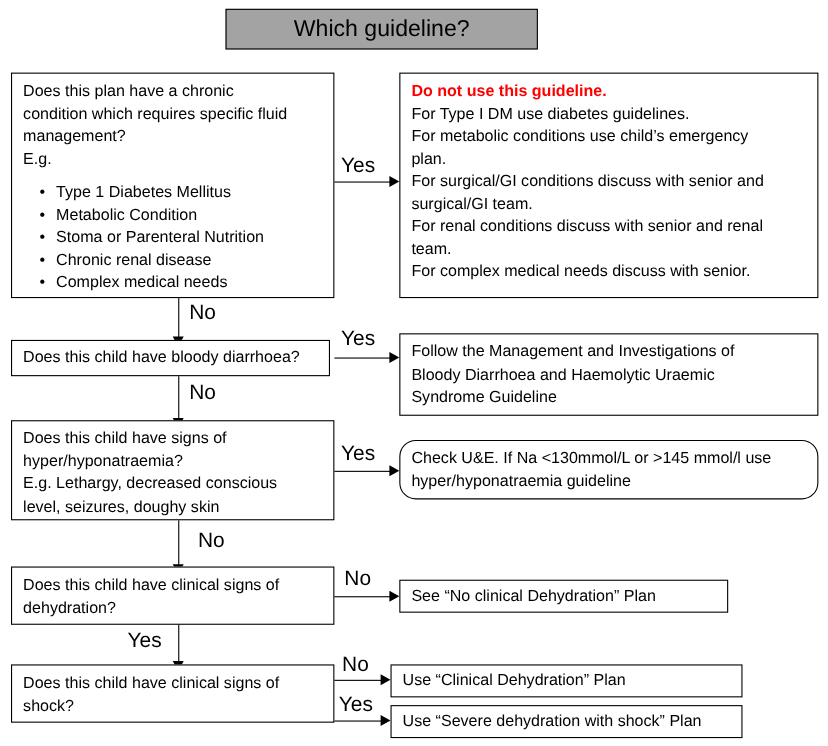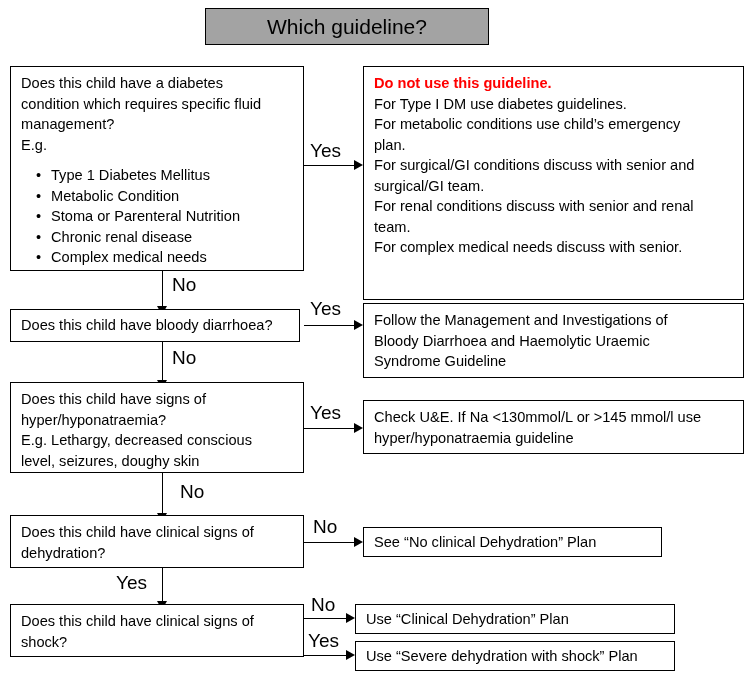--- a/index.html
+++ b/index.html
@@ -96,34 +96,34 @@
 </head>
 <body>
 
 <div id="canvas">
 
   <div class="title-box" style="left:205px; top:8px; width:284px; height:37px;">
     <span>Which guideline?</span>
   </div>
 
   <div class="box" style="left:10px; top:66px; width:294px; height:205px;">
-    <span class="line-text">Does this child have a diabetes</span>
+    <span class="line-text">Does this plan have a chronic</span>
     <span class="line-text">condition which requires specific fluid</span>
     <span class="line-text">management?</span>
     <span class="line-text">E.g.</span>
     <ul class="bullets">
       <li>Type 1 Diabetes Mellitus</li>
       <li>Metabolic Condition</li>
       <li>Stoma or Parenteral Nutrition</li>
       <li>Chronic renal disease</li>
       <li>Complex medical needs</li>
     </ul>
   </div>
 
-  <div class="box" style="left:363px; top:66px; width:381px; height:234px;">
+  <div class="box" style="left:363px; top:66px; width:381px; height:205px;">
     <span class="warn">Do not use this guideline.</span>
     <span class="line-text">For Type I DM use diabetes guidelines.</span>
     <span class="line-text">For metabolic conditions use child’s emergency</span>
     <span class="line-text">plan.</span>
     <span class="line-text">For surgical/GI conditions discuss with senior and</span>
     <span class="line-text">surgical/GI team.</span>
     <span class="line-text">For renal conditions discuss with senior and renal</span>
     <span class="line-text">team.</span>
     <span class="line-text">For complex medical needs discuss with senior.</span>
   </div>
@@ -154,21 +154,21 @@
   <div class="arrow-d" style="left:157px; top:380px;"></div>
   <div class="lbl" style="left:172px; top:349px;">No</div>
 
   <div class="box" style="left:10px; top:382px; width:294px; height:91px;">
     <span class="line-text">Does this child have signs of</span>
     <span class="line-text">hyper/hyponatraemia?</span>
     <span class="line-text">E.g. Lethargy, decreased conscious</span>
     <span class="line-text">level, seizures, doughy skin</span>
   </div>
 
-  <div class="box" style="left:363px; top:400px; width:381px; height:54px;">
+  <div class="box" style="left:363px; top:400px; width:381px; height:54px;border-radius:15px;">
     <span class="line-text">Check U&amp;E. If Na &lt;130mmol/L or &gt;145 mmol/l use</span>
     <span class="line-text">hyper/hyponatraemia guideline</span>
   </div>
 
   <div class="hline" style="left:304px; top:428px; width:51px;"></div>
   <div class="arrow-r" style="left:354px; top:423px;"></div>
   <div class="lbl" style="left:310px; top:404px;">Yes</div>
 
   <div class="vline" style="left:162px; top:473px; height:42px;"></div>
   <div class="arrow-d" style="left:157px; top:513px;"></div>

